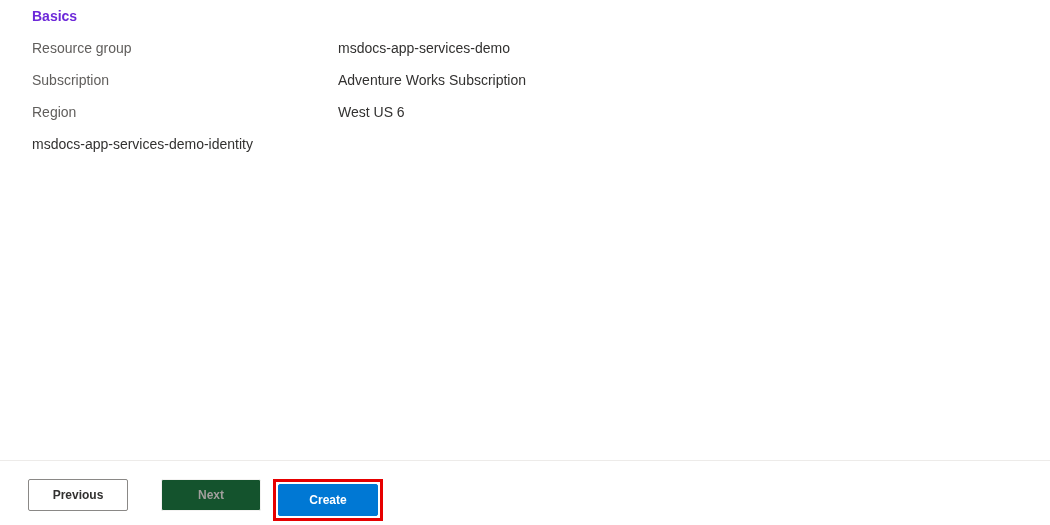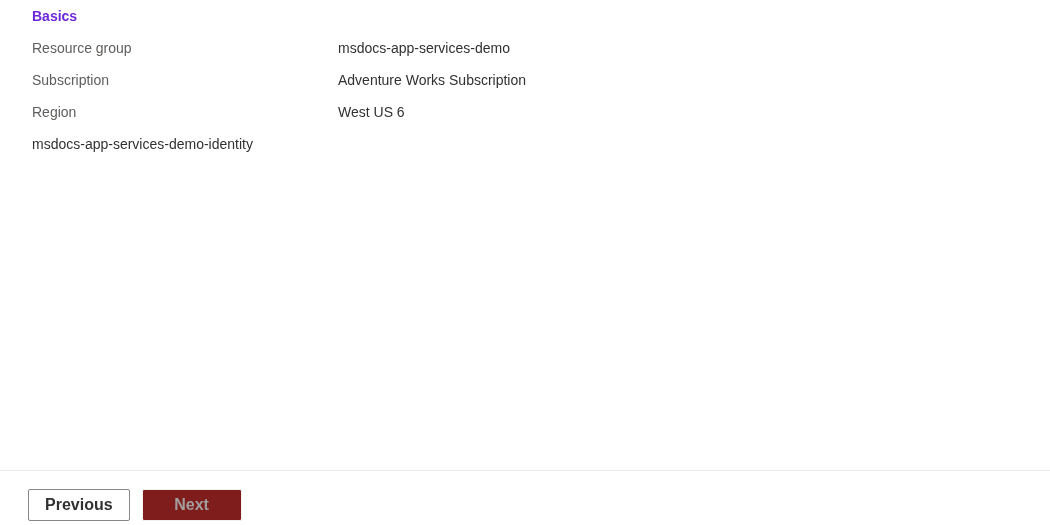--- a/index.html
+++ b/index.html
@@ -43,41 +43,42 @@
       bottom: 0;
       left: 0;
       right: 0;
       border-top: 1px solid #edebe9;
       padding: 18px 28px 4px 28px;
       display: flex;
       gap: 12px;
     }
     .btn {
       font-family: inherit;
-      font-size: 16px;
+      font-size: 12px;
       font-weight: 600;
       height: 32px;
       min-width: 100px;
       padding: 0 16px;
       border-radius: 2px;
       cursor: pointer;
       display: inline-flex;
       align-items: center;
       justify-content: center;
     }
     .btn-outline {
       background: #ffffff;
       border: 1px solid #8a8886;
       color: #323130;
     }
     .btn-disabled {
-      background: #7f1d1d;
+      background: #14532d;
       border: 1px solid #f3f2f1;
       color: #a19f9d;
       cursor: default;
+      margin-left: 21px;
     }
     .btn-primary {
       background: #0078d4;
       border: 1px solid #0078d4;
       color: #ffffff;
     }
     .highlight-box {
       border: 3px solid #e60000;
       padding: 2px;
       display: inline-flex;
@@ -105,13 +106,16 @@
   </div>
 
   <div class="property-row">
     <div class="property-value">msdocs-app-services-demo-identity</div>
   </div>
 </div>
 
 <div class="footer">
   <button class="btn btn-outline">Previous</button>
   <button class="btn btn-disabled" disabled="">Next</button>
+  <span class="highlight-box">
+    <button class="btn btn-primary">Create</button>
+  </span>
 </div>
 
 </body></html>

